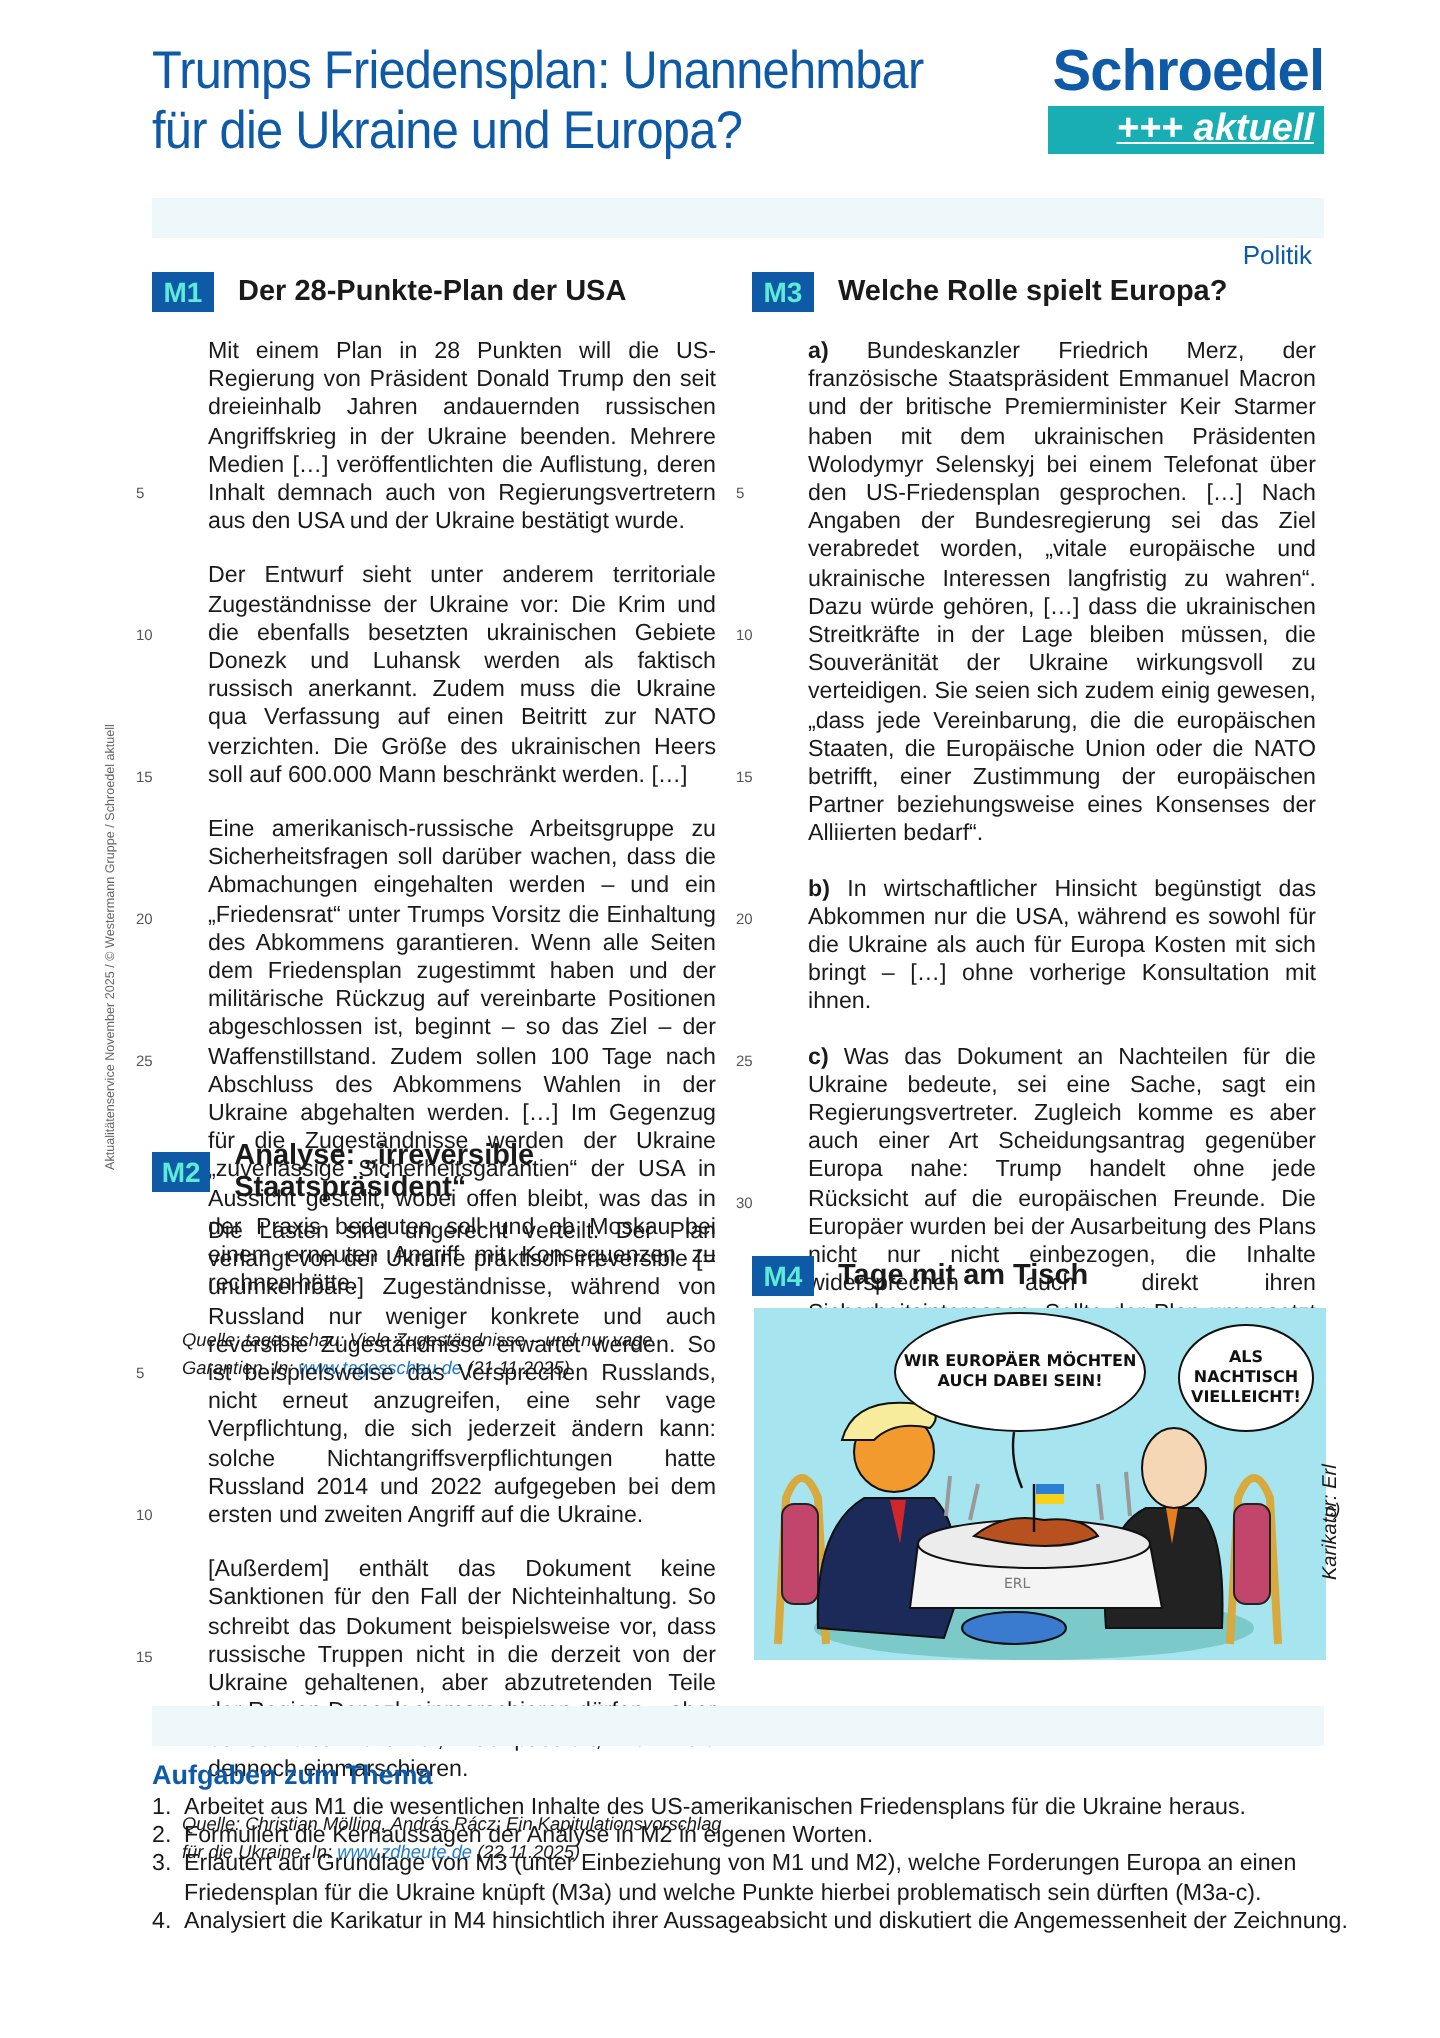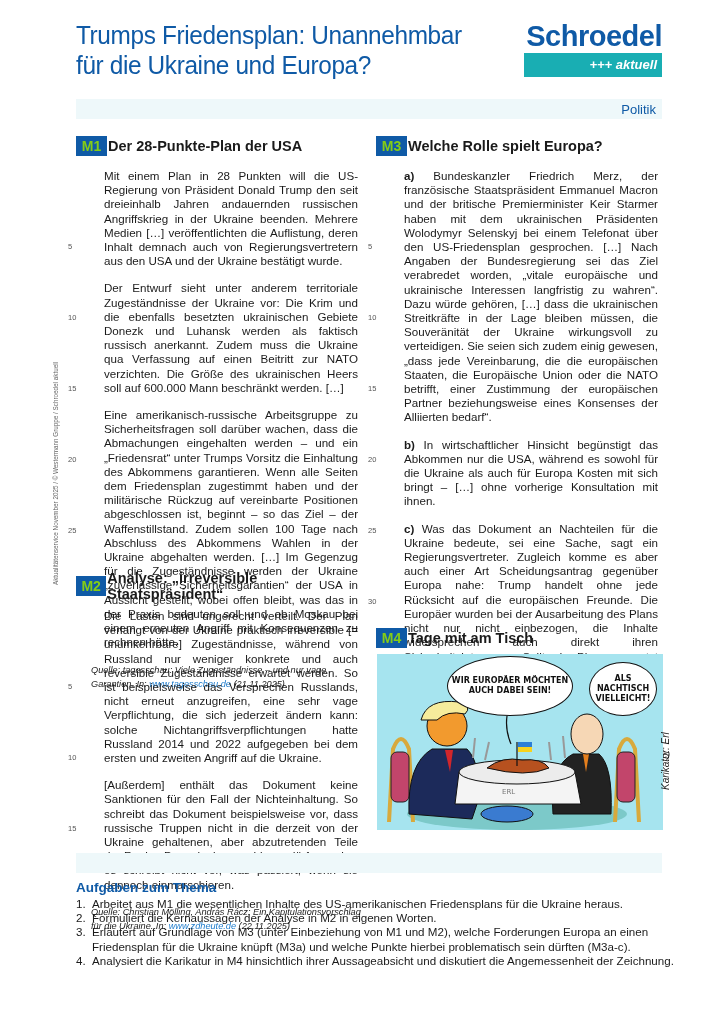--- a/index.html
+++ b/index.html
@@ -12,39 +12,39 @@
       color: #0f5aa6; letter-spacing: -0.4px; transform: scaleX(0.92); transform-origin: left top;
     }
     .logo { position: absolute; left: 524px; top: 22px; width: 138px; }
     .logo-top {
       font-family: Liberation Sans, sans-serif; font-weight: bold; font-size: 29px; line-height: 29px;
       color: #0f5aa6; text-align: right; letter-spacing: -0.5px;
     }
     .logo-bar {
       margin-top: 2px; background: #19aeb3; color: #fff; height: 24px; text-align: right;
       font-family: "Liberation Sans", sans-serif; font-weight: bold; font-style: italic;
-      font-size: 13px; line-height: 24px; padding-right: 5px;
+      font-size: 19px; line-height: 24px; padding-right: 5px; text-decoration: underline;
     }
     .topic-bar {
       position: absolute; left: 76px; top: 99px; width: 586px; height: 20px;
       background: #eef8fa;
     }
     .topic-label {
-      position: absolute; right: 6px; top: 3px; font-family: "Liberation Sans", sans-serif;
+      position: absolute; right: 6px; top: 21px; font-family: "Liberation Sans", sans-serif;
       font-size: 13px; color: #0f5aa6;
     }
 
     .col { position: absolute; width: 295px; }
     .col-left { left: 76px; top: 136px; }
     .col-right { left: 376px; top: 136px; }
 
     .mhead { display: flex; align-items: center; height: 20px; margin-bottom: 6px; }
     .mbadge {
-      background: #0f5aa6; color: #84cc16; font-family: "Liberation Sans", sans-serif; font-weight: bold;
-      font-size: 14px; width: 31px; height: 20px; line-height: 20px; text-align: center; margin-right: 1px;
+      background: #0f5aa6; color: #5eead4; font-family: "Liberation Sans", sans-serif; font-weight: bold;
+      font-size: 14px; width: 31px; height: 20px; line-height: 20px; text-align: center; margin-right: 12px;
     }
     .mtitle { font-family: "Liberation Sans", sans-serif; font-weight: bold; font-size: 14.5px; color: #1a1a1a; }
 
     .text {
       position: relative; padding-left: 15px;
       font-family: "Liberation Sans", sans-serif; font-size: 11.6px; line-height: 14.2px;
       text-align: justify; color: #1a1a1a;
     }
     .text p { margin: 13px; }
     .lnum {

